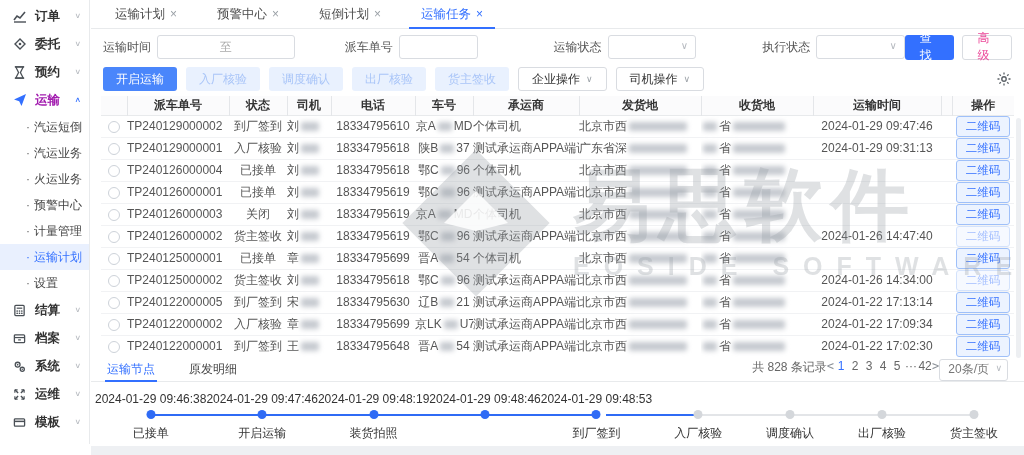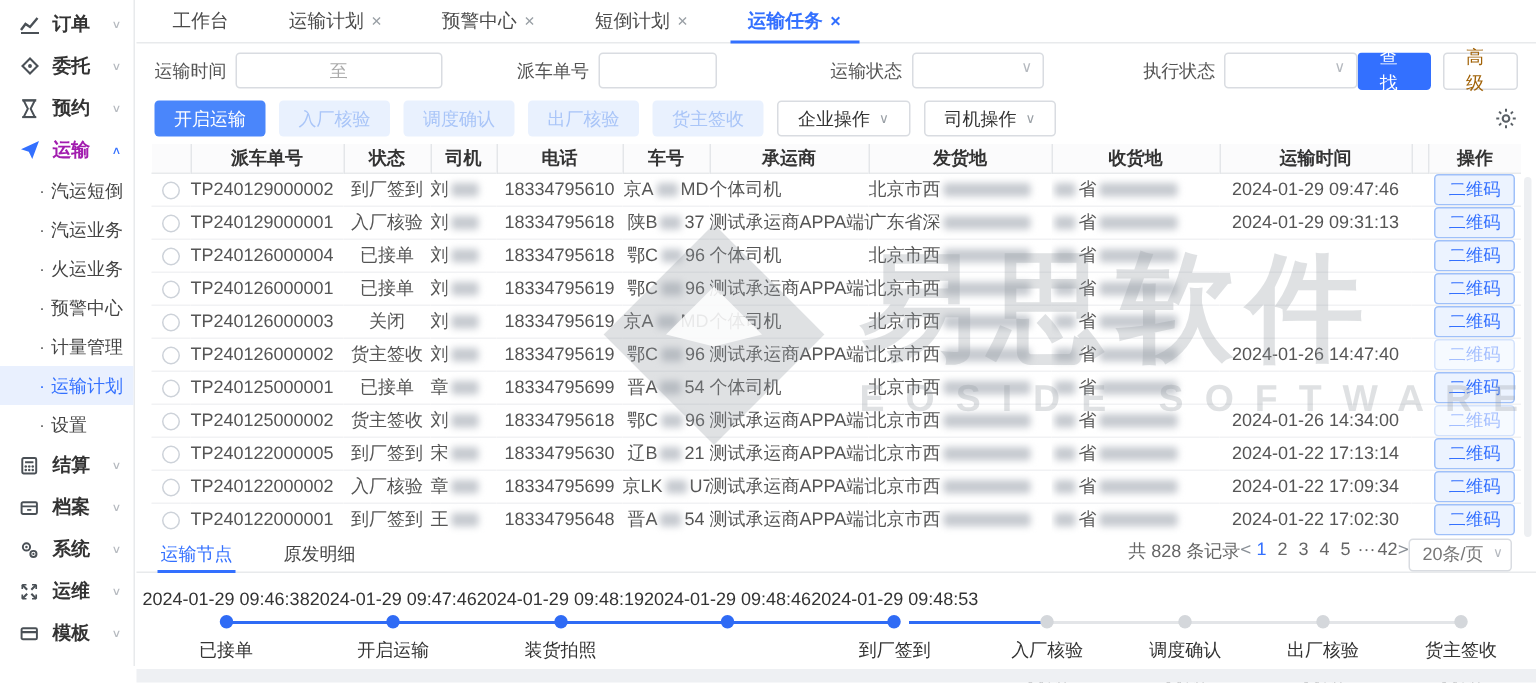--- a/index.html
+++ b/index.html
@@ -19,34 +19,34 @@
   .s-child .dot { margin-right:4px; color:#666; }
   .s-child.selected { background:#e9f0fe; color:#3370ff; }
   .s-child.selected .dot { color:#3370ff; }
 
   
   .main { position:absolute; left:91px; top:0; width:933px; height:455px; background:#fff; }
 
   .tabbar { height:29px; display:flex; align-items:stretch; border-bottom:1px solid #e8eaec; padding-left:4px; }
   .tab { display:flex; align-items:center; gap:5px; padding:0 20px; color:#4a4a4a; cursor:pointer; position:relative; font-size:12.5px; }
   .tab .x { color:#9aa0a6; font-size:12px; }
-  .tab.active { color:#3370ff; font-weight:bold; }
+  .tab.active { color:#3370ff; font-weight:normal; }
   .tab.active .x { color:#3370ff; }
   .tab.active::after { content:''; position:absolute; left:8px; right:8px; bottom:-1px; height:2px; background:#3370ff; }
 
   .filters { height:30px; display:flex; align-items:center; padding:0 12px; margin-top:3px; }
   .f-label { color:#555; margin-right:6px; white-space:nowrap; }
   .inp { height:24px; border:1px solid #d9dce1; border-radius:3px; background:#fff; display:flex; align-items:center; justify-content:center; color:#aaa; }
   .rangeinp { width:168px; }
   .waybillinp { width:96px; margin-right:0; }
   .sel { position:relative; color:#aaa; }
   .sel .chev { position:absolute; right:7px; top:4px; color:#b5b9bf; font-size:10px; }
   .btn { height:25px; border-radius:3px; padding:0 14px; display:flex; align-items:center; cursor:pointer; border:1px solid transparent; }
   .btn.primary { background:#3370ff; color:#fff; }
-  .btn.ghost { background:#fff; border-color:#d9dce1; color:#a16207; }
+  .btn.ghost { background:#fff; border-color:#d9dce1; color:#ec4899; }
 
   .actions { height:30px; display:flex; align-items:center; gap:9px; padding:0 12px; margin-top:2px; }
   .chip { height:24px; padding:0 13px; border-radius:3px; display:flex; align-items:center; cursor:pointer; }
   .chip.primary { background:#4a86fb; color:#fff; }
   .chip.soft { background:#e9f1fe; color:#a9c5f8; }
   .chip.outline { background:#fff; border:1px solid #d9dce1; color:#333; gap:6px; }
   .chip.outline .chev { color:#9aa0a6; font-size:9px; }
   .gear { margin-left:auto; width:16px; height:16px; cursor:pointer; }
 
   
@@ -241,23 +241,20 @@
         </svg>
       </span>
     <span class="lbl">模板</span>
     <span class="chev">∨</span>
   </div>
 </div>
 
 <div class="main">
 
   <div class="tabbar">
-    <div class="tab">
-        <span>工作台</span>
-      </div>
     <div class="tab">
         <span>运输计划</span>
         <span class="x">×</span>
       </div>
     <div class="tab">
         <span>预警中心</span>
         <span class="x">×</span>
       </div>
     <div class="tab">
         <span>短倒计划</span>

